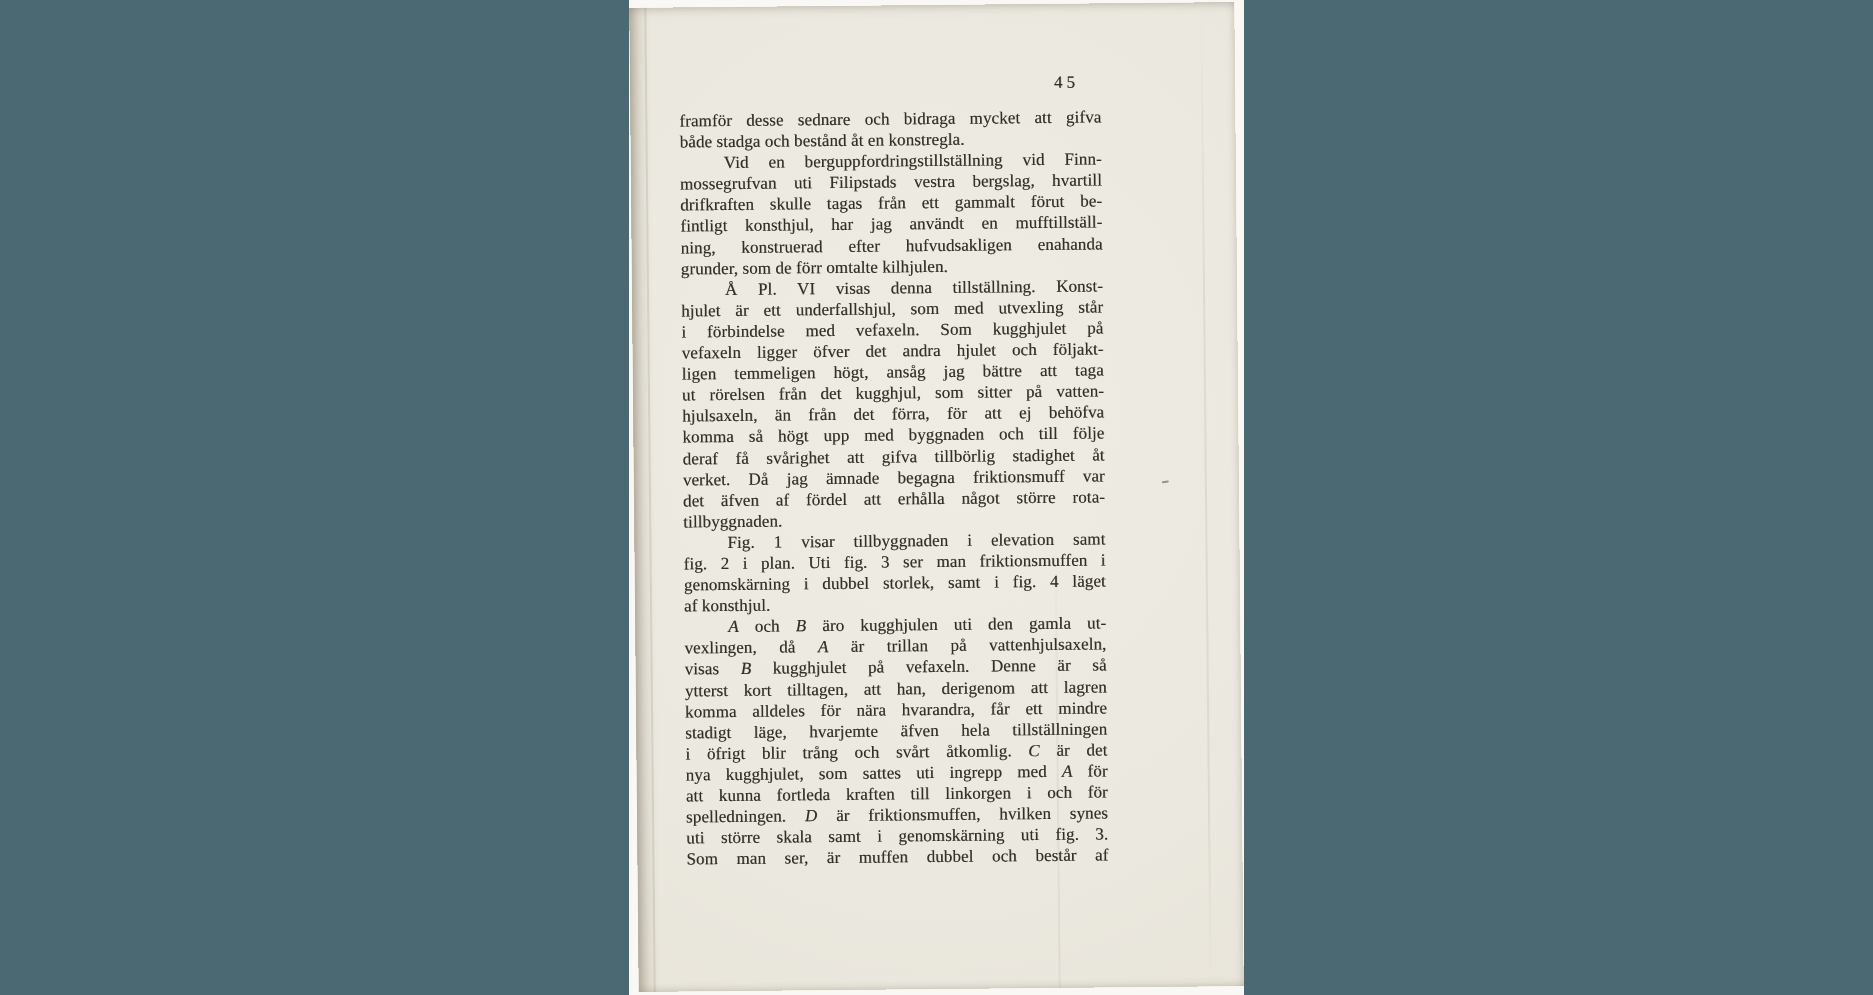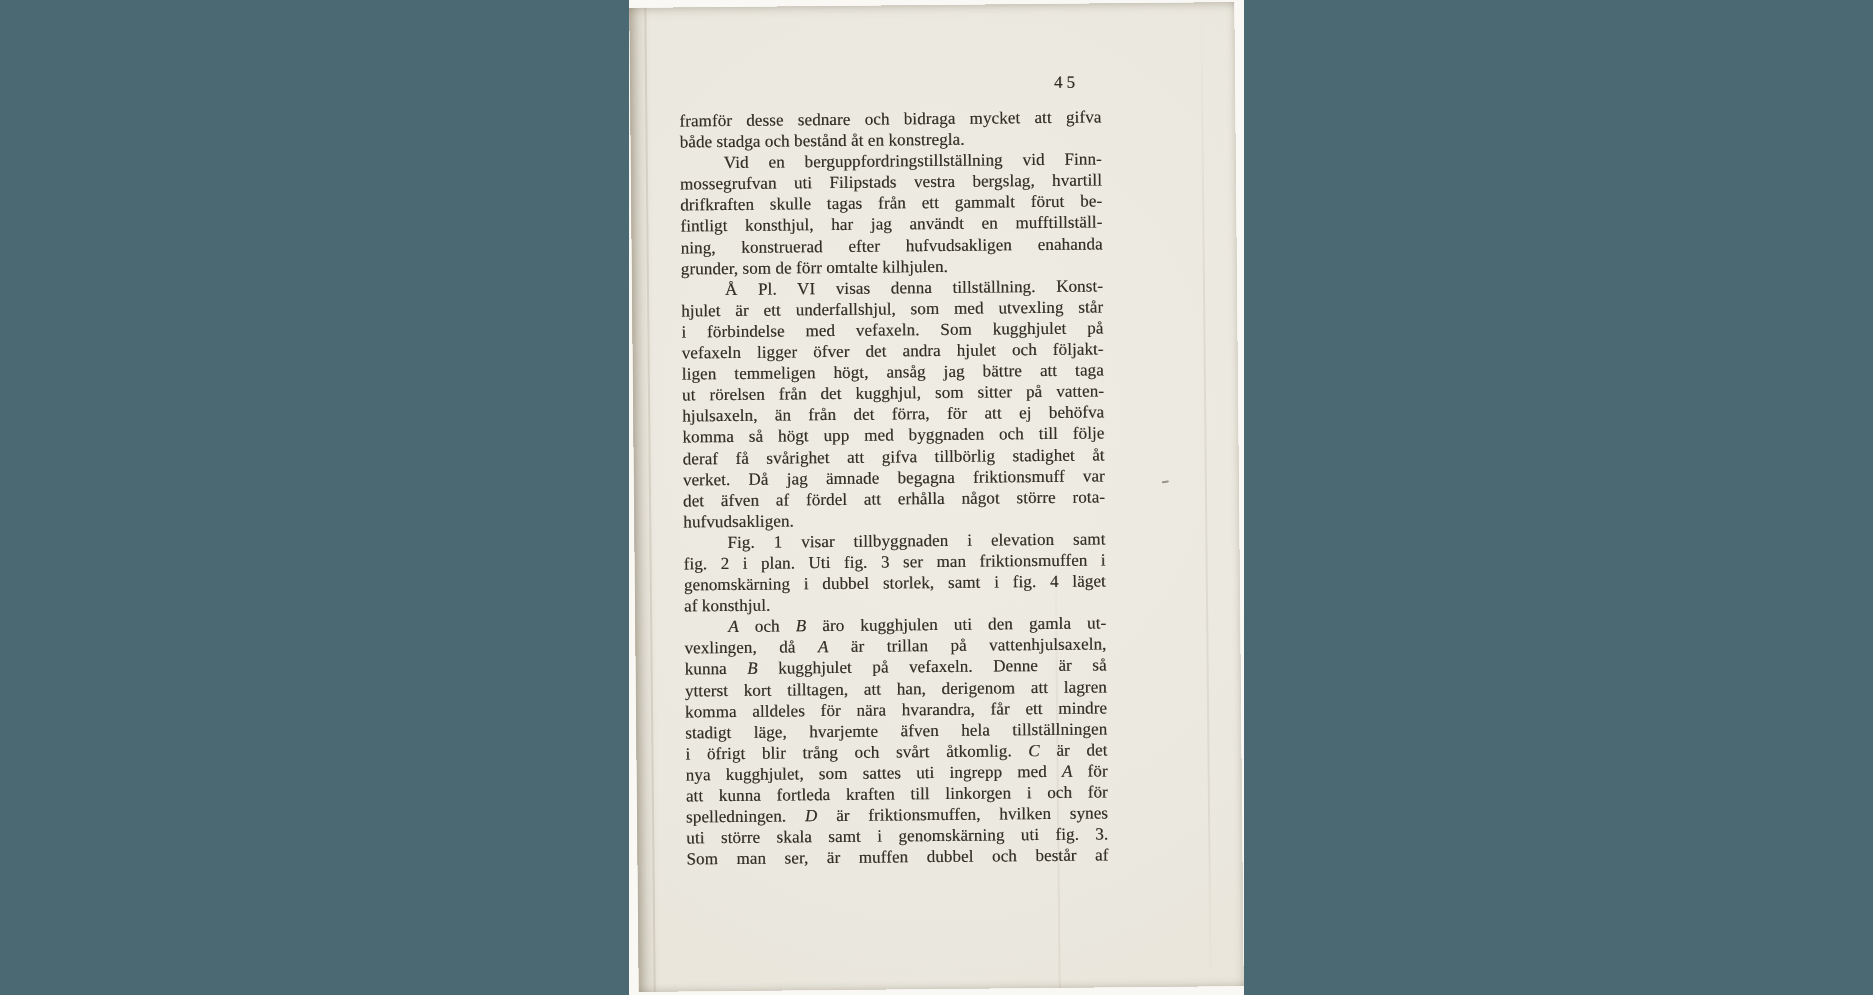--- a/index.html
+++ b/index.html
@@ -96,28 +96,28 @@
           <div class="line"><span>hjulet är ett underfallshjul, som med utvexling står</span></div>
           <div class="line"><span>i förbindelse med vefaxeln. Som kugghjulet på</span></div>
           <div class="line"><span>vefaxeln ligger öfver det andra hjulet och följakt-</span></div>
           <div class="line"><span>ligen temmeligen högt, ansåg jag bättre att taga</span></div>
           <div class="line"><span>ut rörelsen från det kugghjul, som sitter på vatten-</span></div>
           <div class="line"><span>hjulsaxeln, än från det förra, för att ej behöfva</span></div>
           <div class="line"><span>komma så högt upp med byggnaden och till följe</span></div>
           <div class="line"><span>deraf få svårighet att gifva tillbörlig stadighet åt</span></div>
           <div class="line"><span>verket. Då jag ämnade begagna friktionsmuff var</span></div>
           <div class="line"><span>det äfven af fördel att erhålla något större rota-</span></div>
-          <div class="line end"><span>hufvudsakligen.</span></div>
+          <div class="line end"><span>tillbyggnaden.</span></div>
           <div class="line ind"><span>Fig. 1 visar tillbyggnaden i elevation samt</span></div>
           <div class="line"><span>fig. 2 i plan. Uti fig. 3 ser man friktionsmuffen i</span></div>
           <div class="line"><span>genomskärning i dubbel storlek, samt i fig. 4 läget</span></div>
           <div class="line end"><span>af konsthjul.</span></div>
           <div class="line ind"><em>A</em><span> och </span><em>B</em><span> äro kugghjulen uti den gamla ut-</span></div>
           <div class="line"><span>vexlingen, då </span><em>A</em><span> är trillan på vattenhjulsaxeln,</span></div>
-          <div class="line"><span>kunna </span><em>B</em><span> kugghjulet på vefaxeln. Denne är så</span></div>
+          <div class="line"><span>visas </span><em>B</em><span> kugghjulet på vefaxeln. Denne är så</span></div>
           <div class="line"><span>ytterst kort tilltagen, att han, derigenom att lagren</span></div>
           <div class="line"><span>komma alldeles för nära hvarandra, får ett mindre</span></div>
           <div class="line"><span>stadigt läge, hvarjemte äfven hela tillställningen</span></div>
           <div class="line"><span>i öfrigt blir trång och svårt åtkomlig. </span><em>C</em><span> är det</span></div>
           <div class="line"><span>nya kugghjulet, som sattes uti ingrepp med </span><em>A</em><span> för</span></div>
           <div class="line"><span>att kunna fortleda kraften till linkorgen i och för</span></div>
           <div class="line"><span>spelledningen. </span><em>D</em><span> är friktionsmuffen, hvilken synes</span></div>
           <div class="line"><span>uti större skala samt i genomskärning uti fig. 3.</span></div>
           <div class="line"><span>Som man ser, är muffen dubbel och består af</span></div>
         </div>

